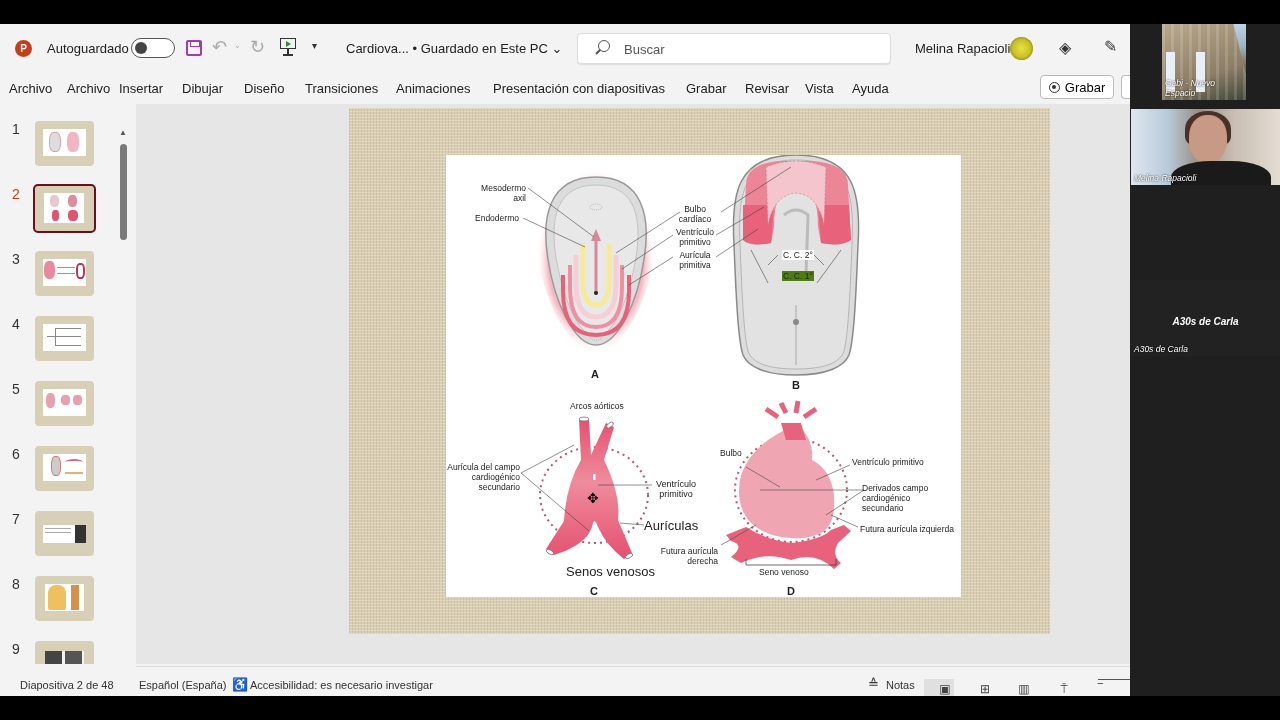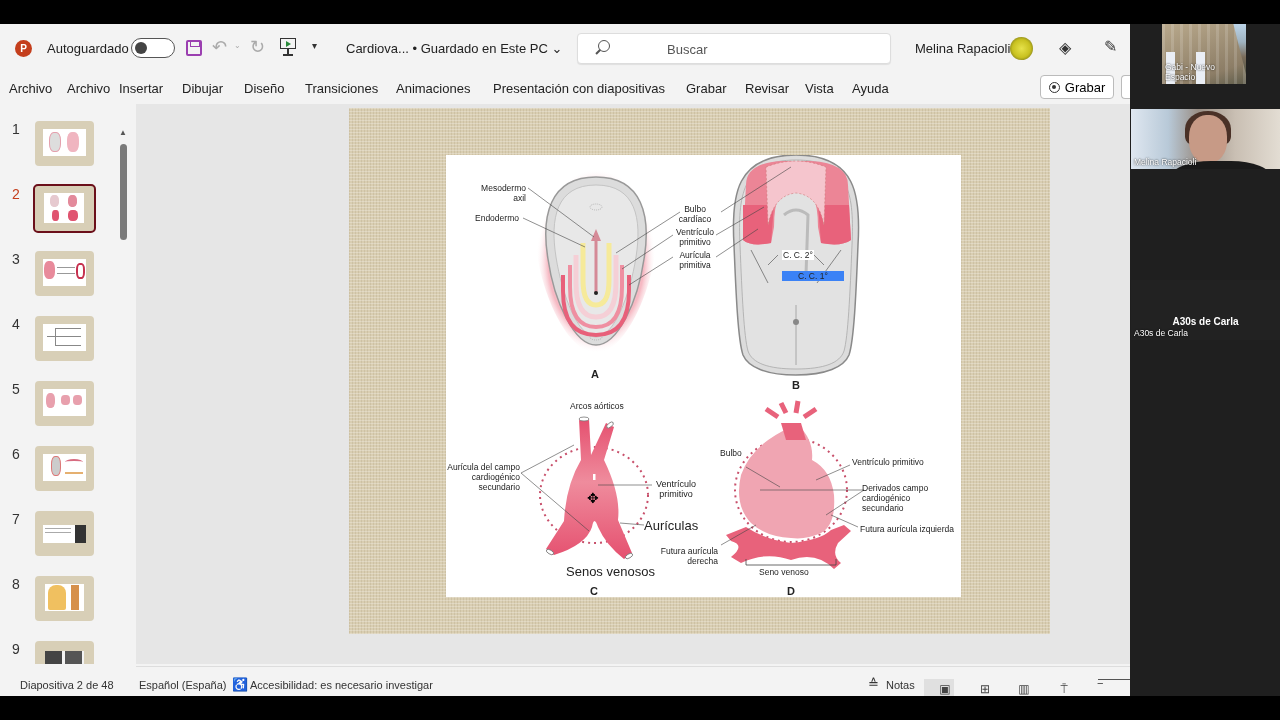--- a/index.html
+++ b/index.html
@@ -22,21 +22,21 @@
   .present-icon { position: absolute; left: 280px; top: 14px; width: 16px; height: 18px; }
   .present-icon .scr { position: absolute; left: 0; top: 0; width: 16px; height: 11px; border: 1.5px solid #333; }
   .present-icon .scr::after { content: ""; position: absolute; left: 5px; top: 2px; border-left: 5px solid #2a8a3a; border-top: 3px solid transparent; border-bottom: 3px solid transparent; }
   .present-icon .leg { position: absolute; left: 7px; top: 11px; width: 1.5px; height: 5px; background: #333; }
   .present-icon .base { position: absolute; left: 3px; top: 16px; width: 10px; height: 1.5px; background: #333; }
   .qat-more { position: absolute; left: 312px; top: 16px; font-size: 10px; color: #333; }
   .doc-title { position: absolute; left: 346px; top: 17px; }
   .search-box { position: absolute; left: 577px; top: 9px; width: 314px; height: 31px; background: #fff; border: 1px solid #ddd; border-radius: 4px; box-shadow: 0 1px 1px rgba(0,0,0,0.08); }
   .search-box .sicon { position: absolute; left: 20px; top: 6px; width: 12px; height: 12px; border: 1.5px solid #555; border-radius: 50%; }
   .search-box .sicon::after { content: ""; position: absolute; left: -4px; top: 10px; width: 6px; height: 1.5px; background: #555; transform: rotate(-45deg); }
-  .search-box input { position: absolute; left: 46px; top: 6px; width: 250px; height: 18px; border: none; outline: none; font-family: "Liberation Sans", sans-serif; font-size: 13px; color: #555; background: transparent; margin-left: 43px; }
+  .search-box input { position: absolute; left: 46px; top: 6px; width: 250px; height: 18px; border: none; outline: none; font-family: "Liberation Sans", sans-serif; font-size: 13px; color: #555; background: transparent; }
   .search-box input::placeholder { color: #555; }
   .user-name { position: absolute; left: 915px; top: 17px; }
   .user-avatar { position: absolute; left: 1010px; top: 13px; width: 23px; height: 23px; border-radius: 50%; background: radial-gradient(circle at 50% 50%, #e7e24a 0%, #c8c11f 55%, #4a4a1a 100%); }
   .diamond-icon { position: absolute; left: 1059px; top: 14px; font-size: 16px; color: #333; }
   .pen-icon { position: absolute; left: 1104px; top: 13px; font-size: 16px; color: #333; }
 
   
   .ribbon { position: absolute; left: 0; top: 48px; width: 1130px; height: 32px; font-size: 13px; color: #222; }
   .ribbon .tab { position: absolute; top: 9px; cursor: pointer; }
   .grabar-btn { position: absolute; left: 1040px; top: 51px; width: 74px; height: 24px; border: 1px solid #bbb; border-radius: 4px; background: #fff; font-size: 13px; display: flex; align-items: center; justify-content: center; gap: 5px; }
@@ -79,21 +79,21 @@
   .statusbar { position: absolute; left: 0; top: 674px; width: 1280px; height: 22px; background: #f3f3f3; font-size: 11px; color: #333; }
   .statusbar span, .statusbar div { position: absolute; top: 5px; padding-left: 12px; }
   .view-btn { position: absolute; top: 2px; width: 30px; height: 20px; display: flex; align-items: center; justify-content: center; font-size: 12px; color: #444; }
   .view-btn.active { background: #e0e0e0; }
   .zoom-slider { position: absolute; left: 1098px; top: 11px; width: 100px; height: 1px; background: #555; }
   .zoom-slider .knob { position: absolute; left: 32px; top: -5px; width: 4px; height: 11px; background: #444; }
   .zoom-slider .mid { position: absolute; left: 49px; top: -3px; width: 1px; height: 7px; background: #555; }
 
   
   .video-panel { position: absolute; left: 1130px; top: 24px; width: 150px; height: 672px; background: #1f1f1f; }
-  .tile { position: absolute; left: 1px; width: 149px; height: 60px; background: #222; overflow: hidden; }
+  .tile { position: absolute; left: 1px; width: 149px; height: 76px; background: #222; overflow: hidden; font-style: italic; }
   .tile .name { position: absolute; left: 3px; bottom: 2px; font-size: 8.5px; color: #fff; text-shadow: 0 0 2px #000; }
   .tile .center-name { position: absolute; left: 0; top: 36px; width: 149px; text-align: center; font-size: 10px; font-weight: bold; color: #fff; }
   .tile.building { left: 32px; width: 84px; background: linear-gradient(180deg, #bcd4e8 0%, #9fb3c1 30%, #7a6c5a 55%, #3d4a3c 100%); }
   .tile.building .bldg { position: absolute; left: 0; top: 0; width: 84px; height: 84px; background: repeating-linear-gradient(90deg, rgba(255,255,255,0.15) 0 3px, transparent 3px 9px), linear-gradient(160deg, #b9a98c 0%, #8c7d66 60%, #2f3b2f 100%); clip-path: polygon(0 0, 85% 0, 100% 60%, 100% 100%, 0 100%); }
   .tile.building .banner { position: absolute; top: 28px; width: 9px; height: 40px; background: #eaeef5; }
   .tile.video { background: linear-gradient(90deg, #dfe7f0 0%, #b8c9d8 25%, #9a8f86 45%, #c9bfb3 70%, #e3ddd3 100%); }
   .tile.video .head { position: absolute; left: 58px; top: 6px; width: 38px; height: 48px; border-radius: 45%; background: #c79a86; }
   .tile.video .hair { position: absolute; left: 54px; top: 2px; width: 46px; height: 36px; border-radius: 50% 50% 30% 30%; background: #4a3127; }
   .tile.video .body { position: absolute; left: 40px; top: 52px; width: 100px; height: 40px; border-radius: 40% 40% 0 0; background: #1a1a1a; }
 </style>
@@ -325,21 +325,21 @@
         </svg>
 
         <div class="lbl r" style="left:28px;top:28px;width:52px"><span>Mesodermo</span><br><span>axil</span></div>
         <div class="lbl" style="left:29px;top:58px">Endodermo</div>
         <div class="lbl c" style="left:226px;top:49px;width:46px"><span>Bulbo</span><br><span>cardíaco</span></div>
         <div class="lbl c" style="left:226px;top:72px;width:46px"><span>Ventrículo</span><br><span>primitivo</span></div>
         <div class="lbl c" style="left:226px;top:95px;width:46px"><span>Aurícula</span><br><span>primitiva</span></div>
         <div class="panel-letter" style="left:145px;top:213px">A</div>
 
         <div class="lbl" style="left:336px;top:95px;background:#fff;padding:0 1px">C. C. 2°</div>
-        <div class="lbl" style="left:336px;top:116px;background:#3b82f6;padding:0 16px">C. C. 1°</div>
+        <div class="lbl" style="left:336px;top:116px;background:#4d7c0f;padding:0 1px">C. C. 1°</div>
         <div class="panel-letter" style="left:346px;top:224px">B</div>
 
         <div class="lbl" style="left:124px;top:246px">Arcos aórticos</div>
         <div class="lbl r" style="left:-2px;top:307px;width:76px"><span>Aurícula del campo</span><br><span>cardiogénico</span><br><span>secundario</span></div>
         <div class="lbl c" style="left:206px;top:324px;width:48px;font-size:9px"><span>Ventrículo</span><br><span>primitivo</span></div>
         <div class="lbl" style="left:198px;top:366px;font-size:13px">Aurículas</div>
         <div class="lbl" style="left:120px;top:412px;font-size:13px">Senos venosos</div>
         <div class="panel-letter" style="left:144px;top:430px">C</div>
 
         <div class="lbl" style="left:274px;top:293px">Bulbo</div>

